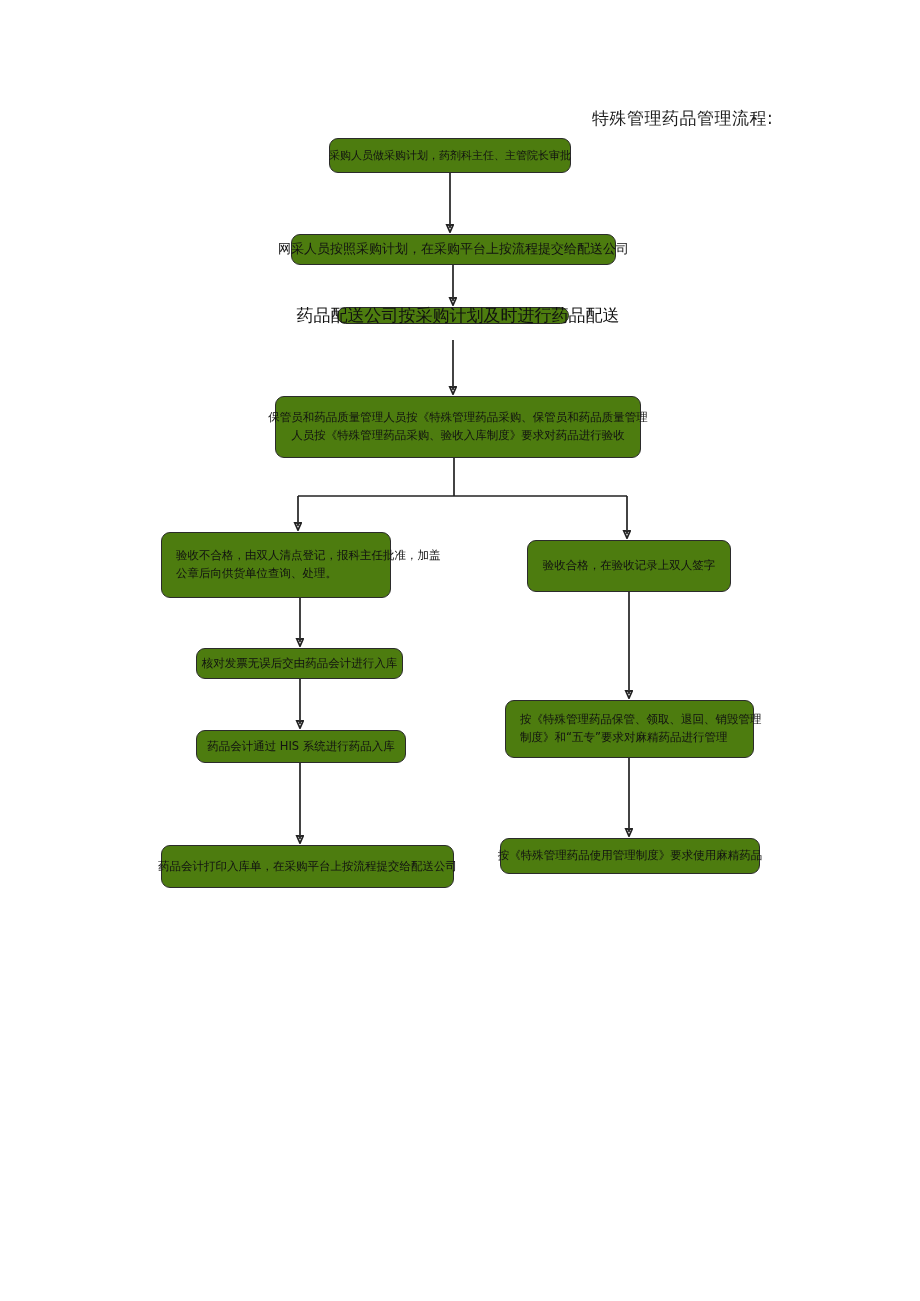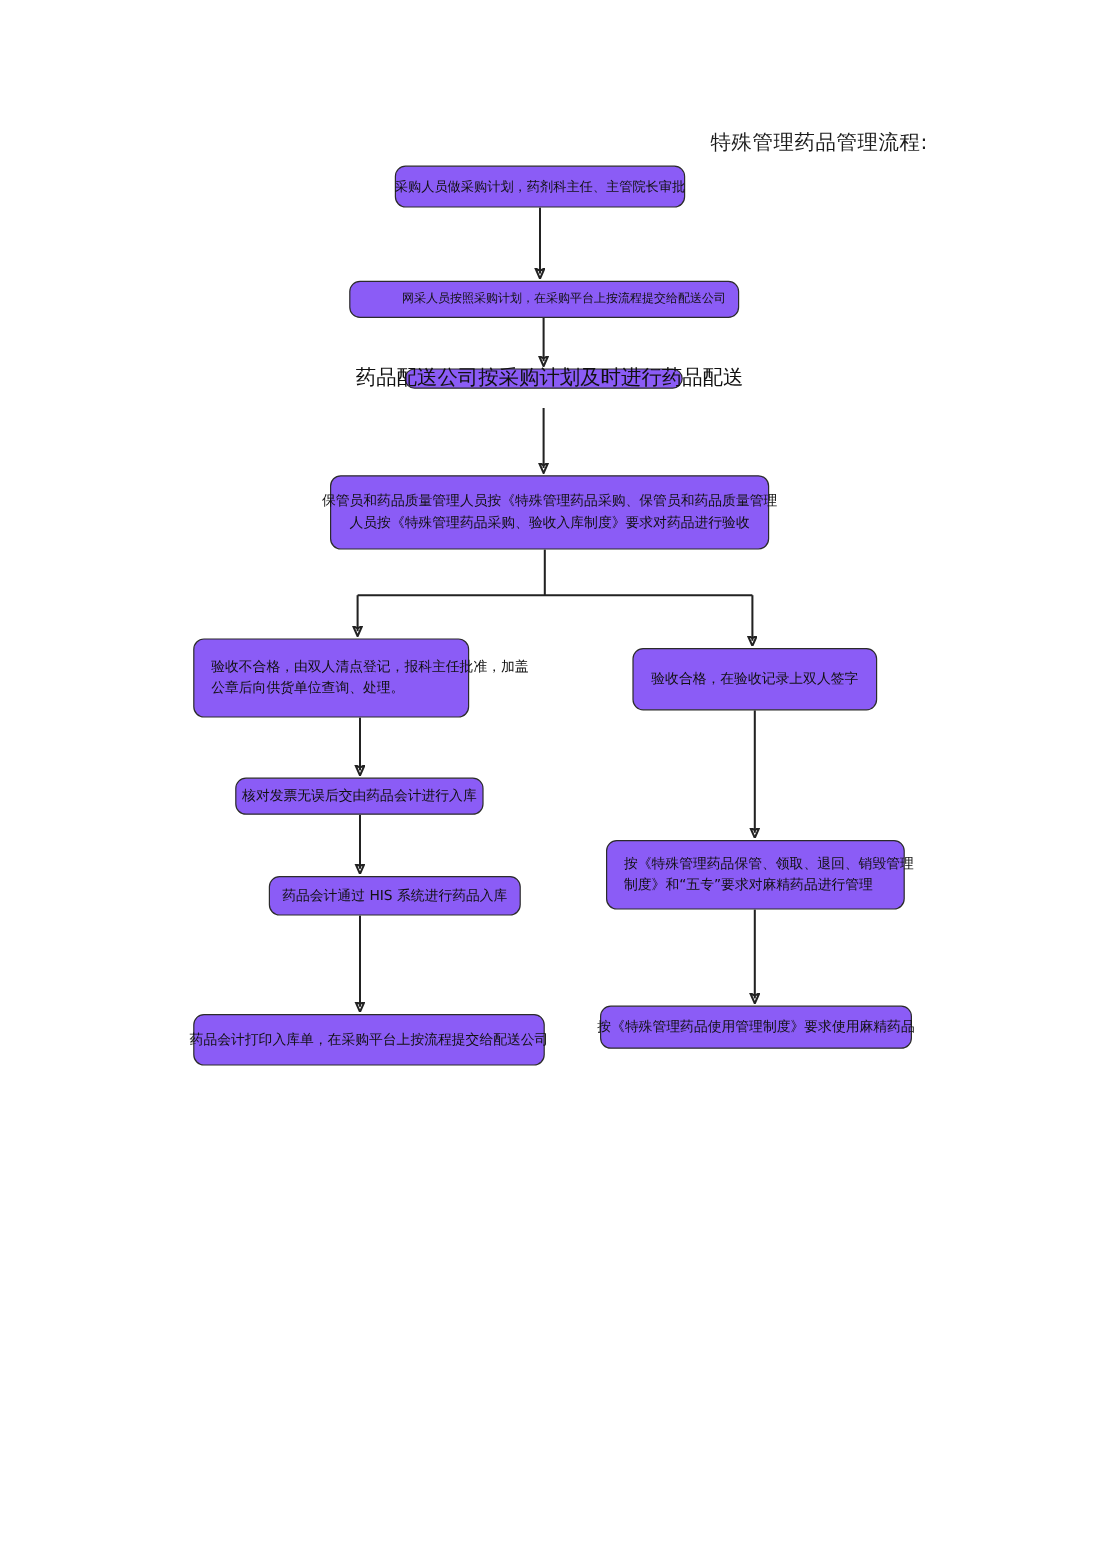--- a/index.html
+++ b/index.html
@@ -28,43 +28,43 @@
     font-size: 17px;
     letter-spacing: 0.5px;
     color: #1b1b1b;
     white-space: nowrap;
   }
   .node {
     position: absolute;
     box-sizing: border-box;
     border: 1.4px solid #2b2b2b;
     border-radius: 9px;
-    background: #8b5cf6;
+    background: #4d7c0f;
     display: flex;
     flex-direction: column;
     align-items: center;
     justify-content: center;
     text-align: center;
     color: #111111;
     line-height: 1.55;
     padding: 4px 10px;
   }
   .node .ln {
     display: block;
     white-space: nowrap;
   }
   
   #n1 { left: 329px; top: 138px; width: 242px; height: 35px; font-size: 11px; }
-  #n2 { left: 291px; top: 234px; width: 325px; height: 31px; font-size: 10px; align-items: flex-end; }
+  #n2 { left: 291px; top: 234px; width: 325px; height: 31px; font-size: 13px; }
   #n3 { left: 337px; top: 307px; width: 232px; height: 17px; font-size: 17px; padding-left: 20px; }
   #n4 { left: 275px; top: 396px; width: 366px; height: 62px; font-size: 11.5px; }
   #n5 { left: 161px; top: 532px; width: 230px; height: 66px; font-size: 11.5px; align-items: flex-start; text-align: left; padding-left: 14px; }
   #n6 { left: 527px; top: 540px; width: 204px; height: 52px; font-size: 11.5px; }
   #n7 { left: 196px; top: 648px; width: 207px; height: 31px; font-size: 11.5px; }
-  #n8 { left: 196px; top: 730px; width: 210px; height: 33px; font-size: 11.5px; margin-left: 28px; }
+  #n8 { left: 196px; top: 730px; width: 210px; height: 33px; font-size: 11.5px; }
   #n9 { left: 505px; top: 700px; width: 249px; height: 58px; font-size: 11.5px; align-items: flex-start; text-align: left; padding-left: 14px; }
   #n10 { left: 161px; top: 845px; width: 293px; height: 43px; font-size: 11.5px; }
   #n11 { left: 500px; top: 838px; width: 260px; height: 36px; font-size: 11.5px; }
 
   .conn-svg {
     position: absolute;
     left: 0; top: 0;
     width: 920px;
     height: 1301px;
     pointer-events: none;

